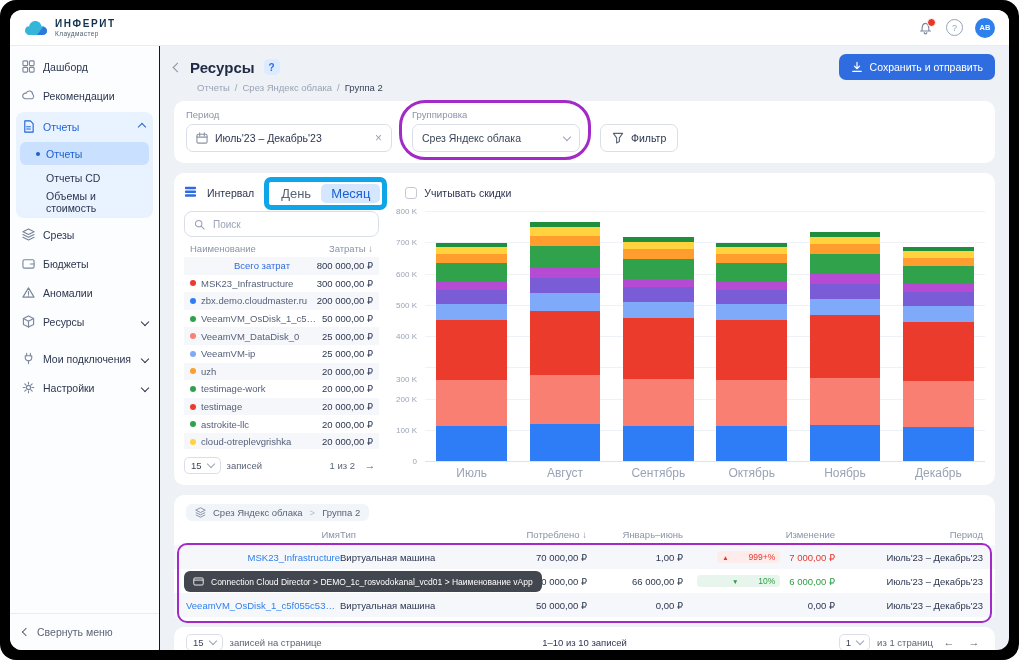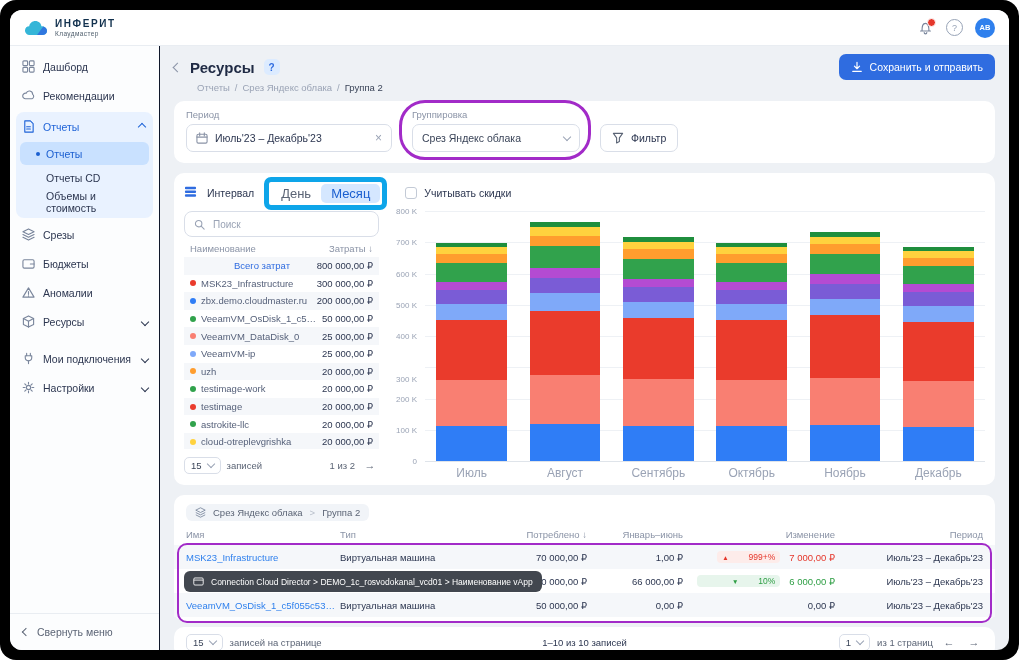--- a/index.html
+++ b/index.html
@@ -126,21 +126,21 @@
   .table-card{margin-top:10px;padding:6px 0 4px;position:relative;}
   .tag-row{padding:0 12px;height:22px;display:flex;align-items:center;}
   .tag{display:inline-flex;align-items:center;gap:7px;background:#f1f4f8;border-radius:6px;padding:3px 9px;
     font-size:9.5px;color:#5b6475;}
   .tag svg{stroke:#7a869c;fill:none;stroke-width:1.1;stroke-linejoin:round;}
   .tag .sep{color:#b6bdc9;}
   .thead,.trow{display:flex;padding:0 12px;align-items:center;font-size:9.5px;}
   .thead{height:22px;color:#8a93a6;}
   .trow{height:24px;color:#2c3650;}
   .trow.stripe{background:#f5f7fa;}
-  .c-name{flex:1;min-width:0;white-space:nowrap;overflow:hidden;text-overflow:ellipsis;}
+  .c-name{flex:1;min-width:0;white-space:nowrap;overflow:hidden;text-overflow:ellipsis;text-align:right;}
   .c-type{width:155px;flex:none;white-space:nowrap;overflow:hidden;text-overflow:ellipsis;}
   .c-cons{width:92px;flex:none;text-align:right;}
   .c-jan{width:96px;flex:none;text-align:right;}
   .c-chg{width:152px;flex:none;display:flex;justify-content:flex-end;align-items:center;gap:9px;}
   .c-per{width:148px;flex:none;text-align:right;white-space:nowrap;}
   .link{color:#2f80ed;cursor:pointer;}
   .chg-badge{border-radius:4px;padding:1px 5px;font-size:8.5px;display:inline-flex;gap:20px;align-items:center;}
   .chg-badge .tri{font-size:6.5px;}
   .chg-badge.up{color:#e5372b;background:#fdecea;}
   .chg-badge.down{color:#2e9e44;background:#e7f5ec;padding-left:35px;}

